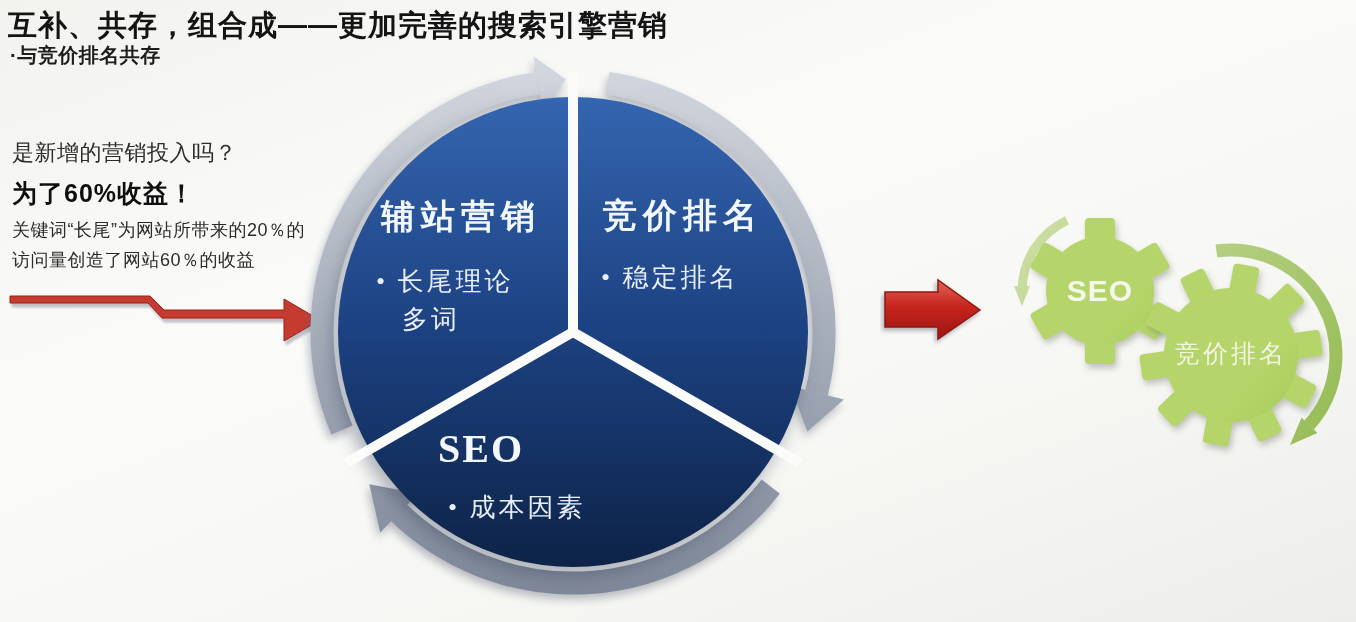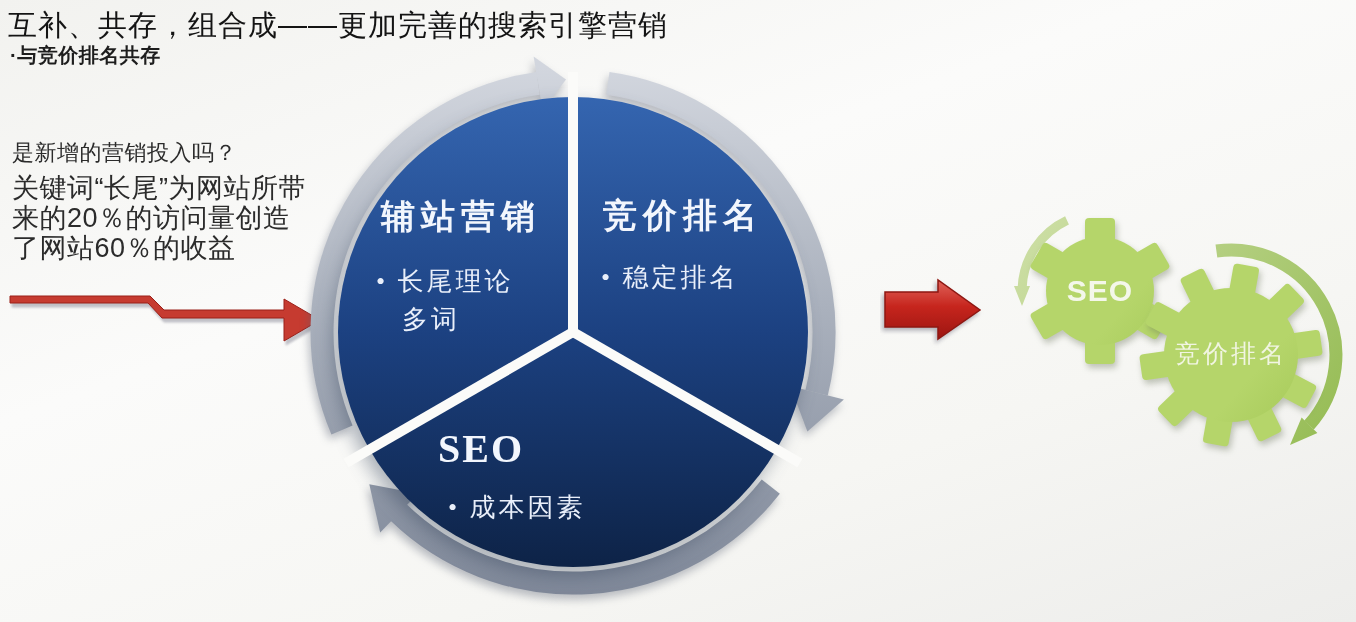--- a/index.html
+++ b/index.html
@@ -8,34 +8,34 @@
     font-family:"Liberation Sans","DejaVu Sans",sans-serif;
     background:#ffffff;
   }
   #stage{
     position:relative; width:1356px; height:622px; overflow:hidden;
     background:linear-gradient(160deg,#f2f2ef 0%,#fbfbfa 38%,#f6f6f3 70%,#ededeb 100%);
   }
   
   .slide-title{
     position:absolute; left:8px; top:6px;
-    font-size:29px; font-weight:normal; color:#141414; letter-spacing:1px;
+    font-size:29px; font-weight:bold; color:#141414; letter-spacing:1px;
     white-space:nowrap;
   }
   .slide-bullet{
     position:absolute; left:10px;
     font-size:20px; color:#1d1d1d; letter-spacing:0.5px; white-space:nowrap;
   }
   .slide-bullet.b1{ top:42px;font-weight:bold; }
   .slide-bullet.b2{ top:69px; }
   
   .note{ position:absolute; left:12px; top:138px; width:302px; color:#2b2b2b; }
   .note-question{ font-size:22px; letter-spacing:0.5px; }
   .note-highlight{ font-size:25px; font-weight:bold; color:#0f0f0f; margin-top:9px; letter-spacing:1px; }
-  .note-detail{ font-size:27px; line-height:30px; margin-top:5px; letter-spacing:0.5px; }
+  .note-detail{ font-size:18px; line-height:30px; margin-top:5px; letter-spacing:0.5px; }
   
   .svg-abs{ position:absolute; }
   #bent-arrow-svg{ left:6px; top:285px; }
   #cycle-svg{ left:298px; top:52px; }
   #mid-arrow-svg{ left:880px; top:273px; }
   #gears-svg{ left:1013px; top:198px; }
 
   .pie-title{
     font-family:"Liberation Serif","DejaVu Serif",serif;
     font-size:34px; font-weight:bold; fill:#f2f6fd; letter-spacing:6px;
@@ -60,20 +60,21 @@
 </head>
 <body>
 
 <div id="stage">
 
   <div class="slide-title">互补、共存，组合成——更加完善的搜索引擎营销</div>
   <div class="slide-bullet b1">·与竞价排名共存</div>
 
   <div class="note">
     <div class="note-question">是新增的营销投入吗？</div>
+    <div class="note-highlight">为了60%收益！</div>
     <div class="note-detail">关键词“长尾”为网站所带来的20％的访问量创造了网站60％的收益</div>
   </div>
 
   <svg id="bent-arrow-svg" class="svg-abs" width="330" height="72" viewBox="0 0 330 72">
     <polygon points="4,11 144,11 158,25 278,25 278,14 314,35 278,56 278,33 156,33 142,18 4,18" fill="#c63b30" stroke="#9a2019" stroke-width="1" style="filter:drop-shadow(2px 4px 1px rgba(145,145,158,0.55));"></polygon>
   </svg>
 
   <svg id="cycle-svg" class="svg-abs" width="560" height="566" viewBox="0 0 560 566">
     <defs>
       <linearGradient id="gradBlue" gradientUnits="userSpaceOnUse" x1="275" y1="40" x2="275" y2="522">

